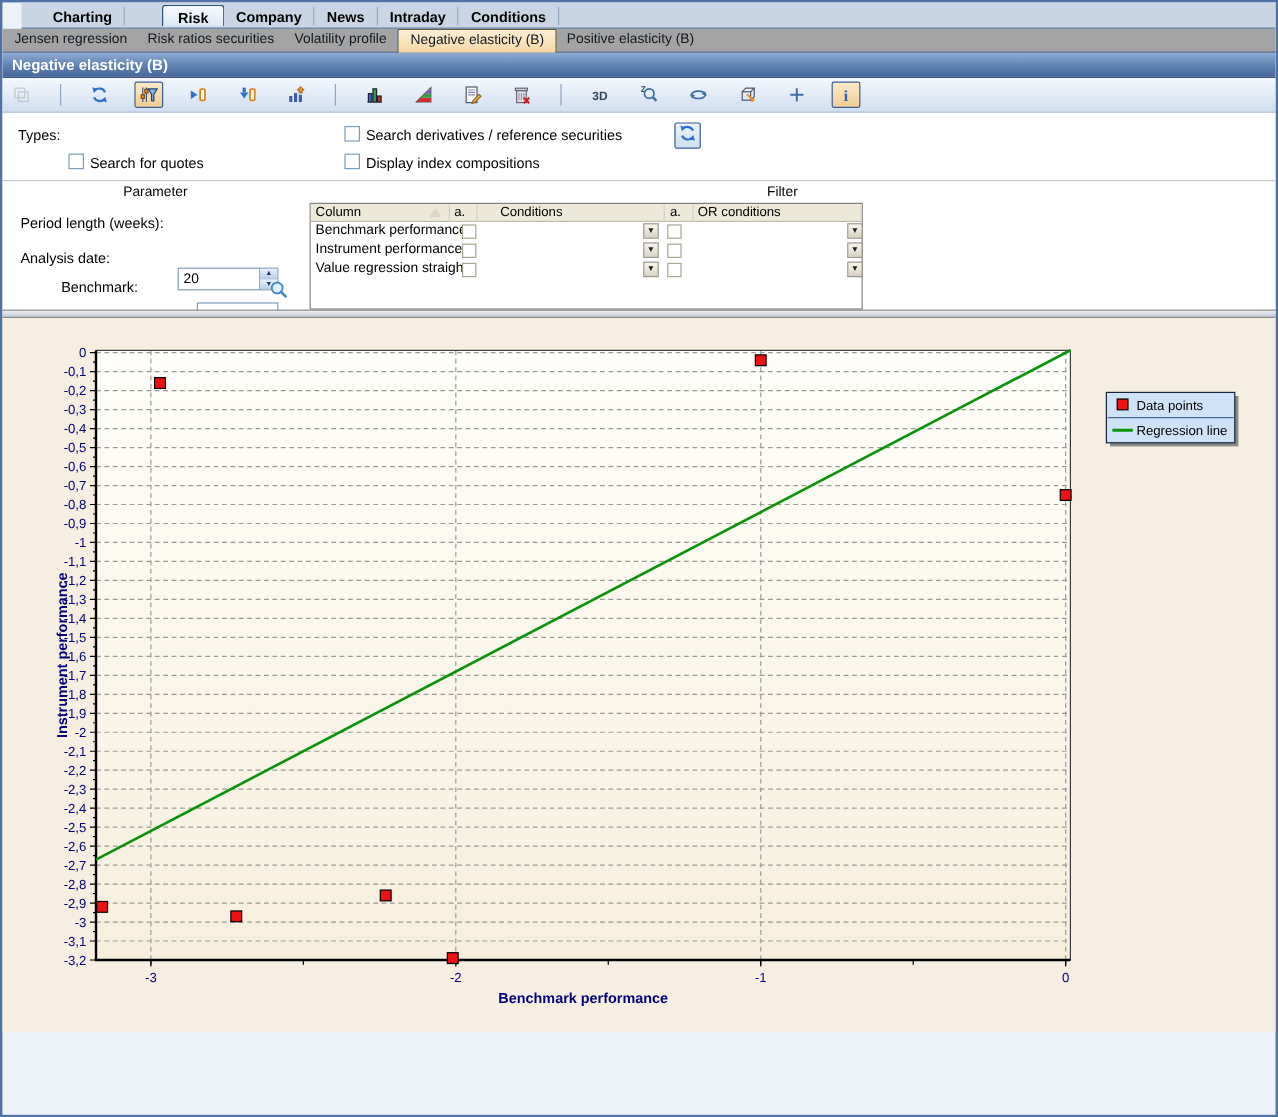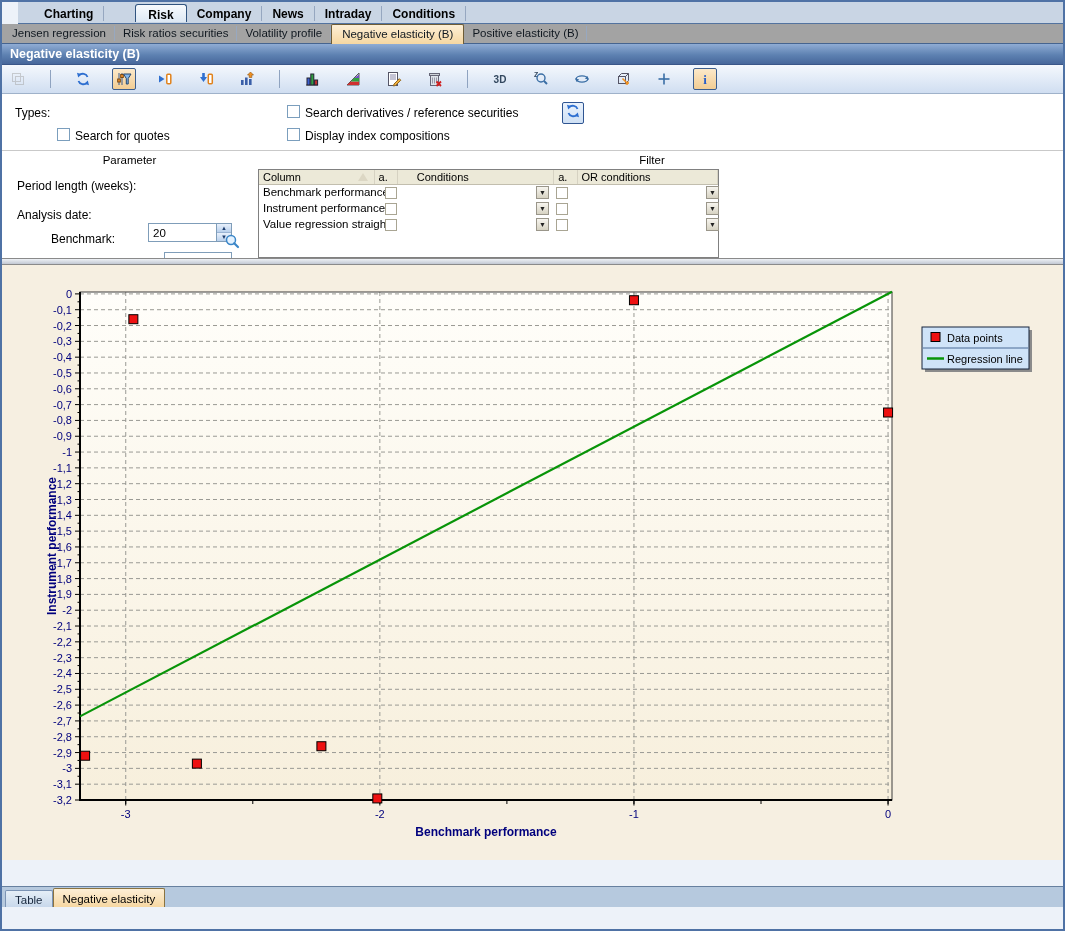--- a/index.html
+++ b/index.html
@@ -519,19 +519,15 @@
           <line x1="921" x2="1026" y1="83" y2="83" stroke="#4a6a96"></line>
           <rect x="929" y="67.5" width="9" height="9" fill="#ee1111" stroke="#000"></rect>
           <text x="945" y="76.5" font-family="Liberation Sans, sans-serif" font-size="11" fill="#000">Data points</text>
           <line x1="925" x2="942" y1="93.5" y2="93.5" stroke="#089408" stroke-width="2.5"></line>
           <text x="945" y="97.5" font-family="Liberation Sans, sans-serif" font-size="11" fill="#000">Regression line</text>
         </g>
       </svg>
   </div>
 
 
-  <div class="abs bottom-tabs" id="bottomTabs">
-      <div class="btab">Table</div>
-      <div class="btab active">Negative elasticity</div>
-    </div>
 
 
 </div>
 
 </body></html>

